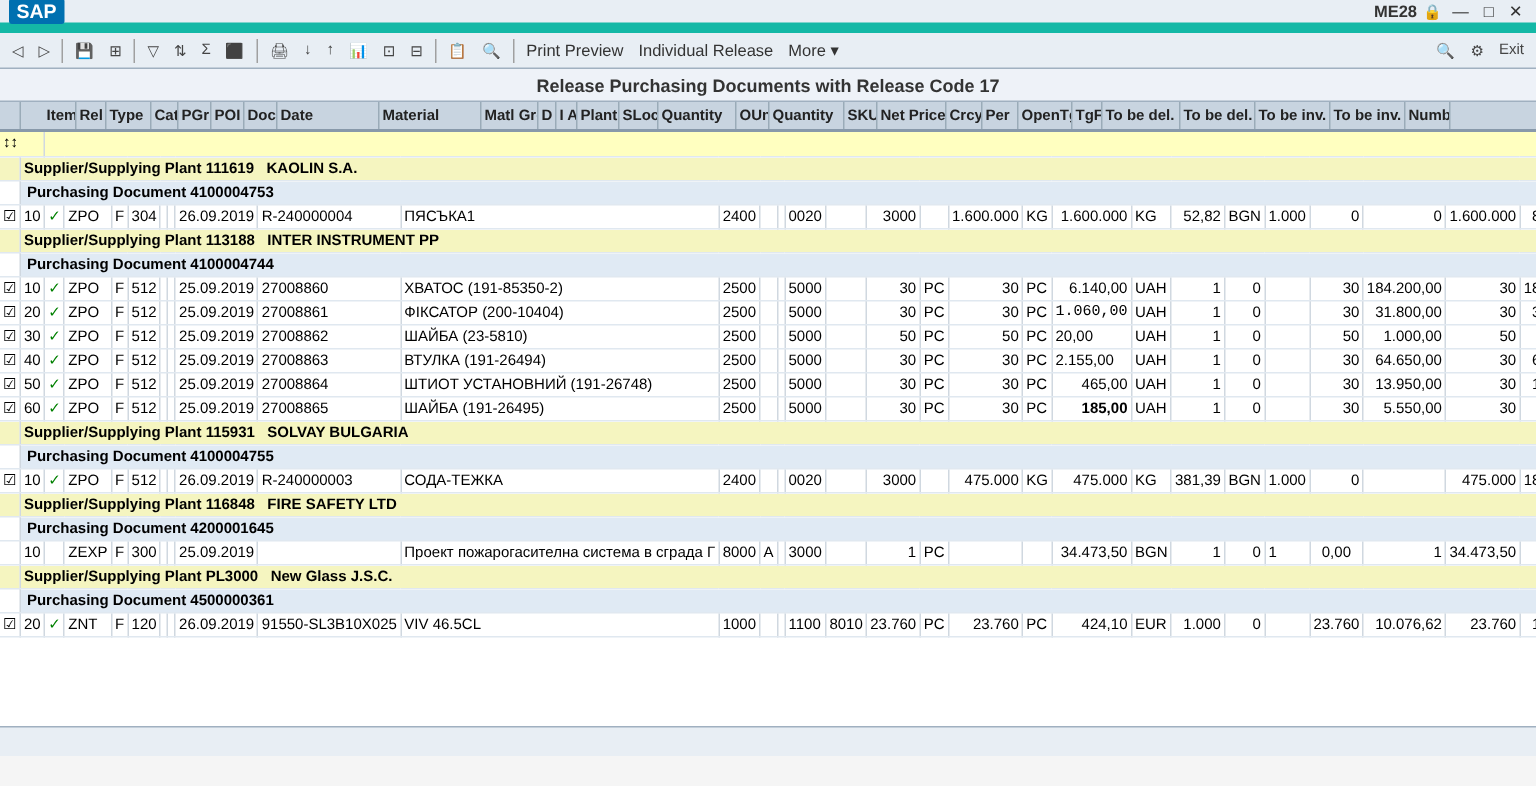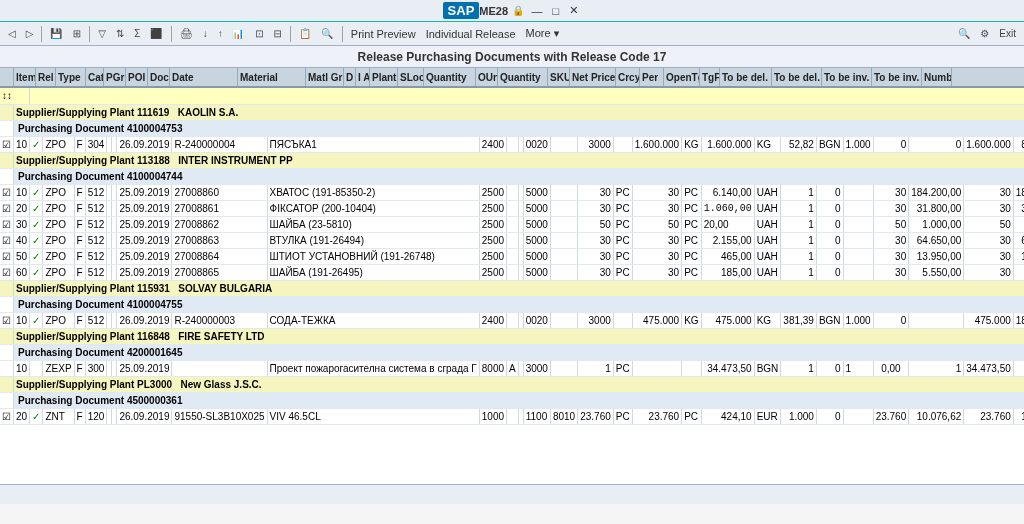--- a/index.html
+++ b/index.html
@@ -7,25 +7,25 @@
       font-family: Arial, sans-serif;
       font-size: 11px;
       background: #f5f5f5;
       overflow: hidden;
       width: 1024px;
       height: 524px;
     }
     
     .title-bar {
       background: #e8eef4;
-      border-bottom: 1px solid #14b8a6;
+      border-bottom: 7px solid #14b8a6;
       height: 22px;
       display: flex;
       align-items: center;
-      justify-content: center;
+      justify-content: space-between;
       padding: 0 6px;
     }
     .title-bar-left { display: flex; align-items: center; gap: 6px; font-size: 11px; color: #333; }
     .title-bar-right { display: flex; align-items: center; gap: 4px; font-size: 11px; color: #333; }
     .sap-logo {
       background: #0070b0;
       color: white;
       font-weight: bold;
       font-size: 13px;
       padding: 1px 5px;
@@ -168,21 +168,21 @@
 </div>
 
 <div class="page-header">
   <span>Release Purchasing Documents with Release Code 17</span>
 </div>
 
 <div class="table-container">
 
   <div class="col-header-row" style="min-width:900px;">
     <span style="width:14px;"></span>
-    <span style="width:22px;">Item</span>
+    <span style="width:22px;margin-left:15px;">Item</span>
     <span style="width:20px;">Rel</span>
     <span style="width:30px;">Type</span>
     <span style="width:18px;">Cat</span>
     <span style="width:22px;">PGr</span>
     <span style="width:22px;">POI</span>
     <span style="width:22px;">Doc.</span>
     <span style="width:68px;">Date</span>
     <span style="width:68px;">Material</span>
     <span style="width:38px;">Matl Group</span>
     <span style="width:12px;">D</span>
@@ -385,21 +385,21 @@
         <td>ВТУЛКА (191-26494)</td>
         <td>2500</td>
         <td></td>
         <td></td>
         <td>5000</td>
         <td></td>
         <td style="text-align:right;">30</td>
         <td>PC</td>
         <td style="text-align:right;">30</td>
         <td>PC</td>
-        <td style="text-align:right;">2.155,00</td>
+        <td style="text-align:left;">2.155,00</td>
         <td>UAH</td>
         <td style="text-align:right;">1</td>
         <td style="text-align:right;">0</td>
         <td></td>
         <td style="text-align:right;">30</td>
         <td style="text-align:right;">64.650,00</td>
         <td style="text-align:right;">30</td>
         <td style="text-align:right;">64.650,00</td>
 
       </tr>
@@ -449,21 +449,21 @@
         <td>ШАЙБА (191-26495)</td>
         <td>2500</td>
         <td></td>
         <td></td>
         <td>5000</td>
         <td></td>
         <td style="text-align:right;">30</td>
         <td>PC</td>
         <td style="text-align:right;">30</td>
         <td>PC</td>
-        <td style="text-align:right;">185,00</td>
+        <td style="text-align:right;font-weight:bold;">185,00</td>
         <td>UAH</td>
         <td style="text-align:right;">1</td>
         <td style="text-align:right;">0</td>
         <td></td>
         <td style="text-align:right;">30</td>
         <td style="text-align:right;">5.550,00</td>
         <td style="text-align:right;">30</td>
         <td style="text-align:right;">5.550,00</td>
 
       </tr>

